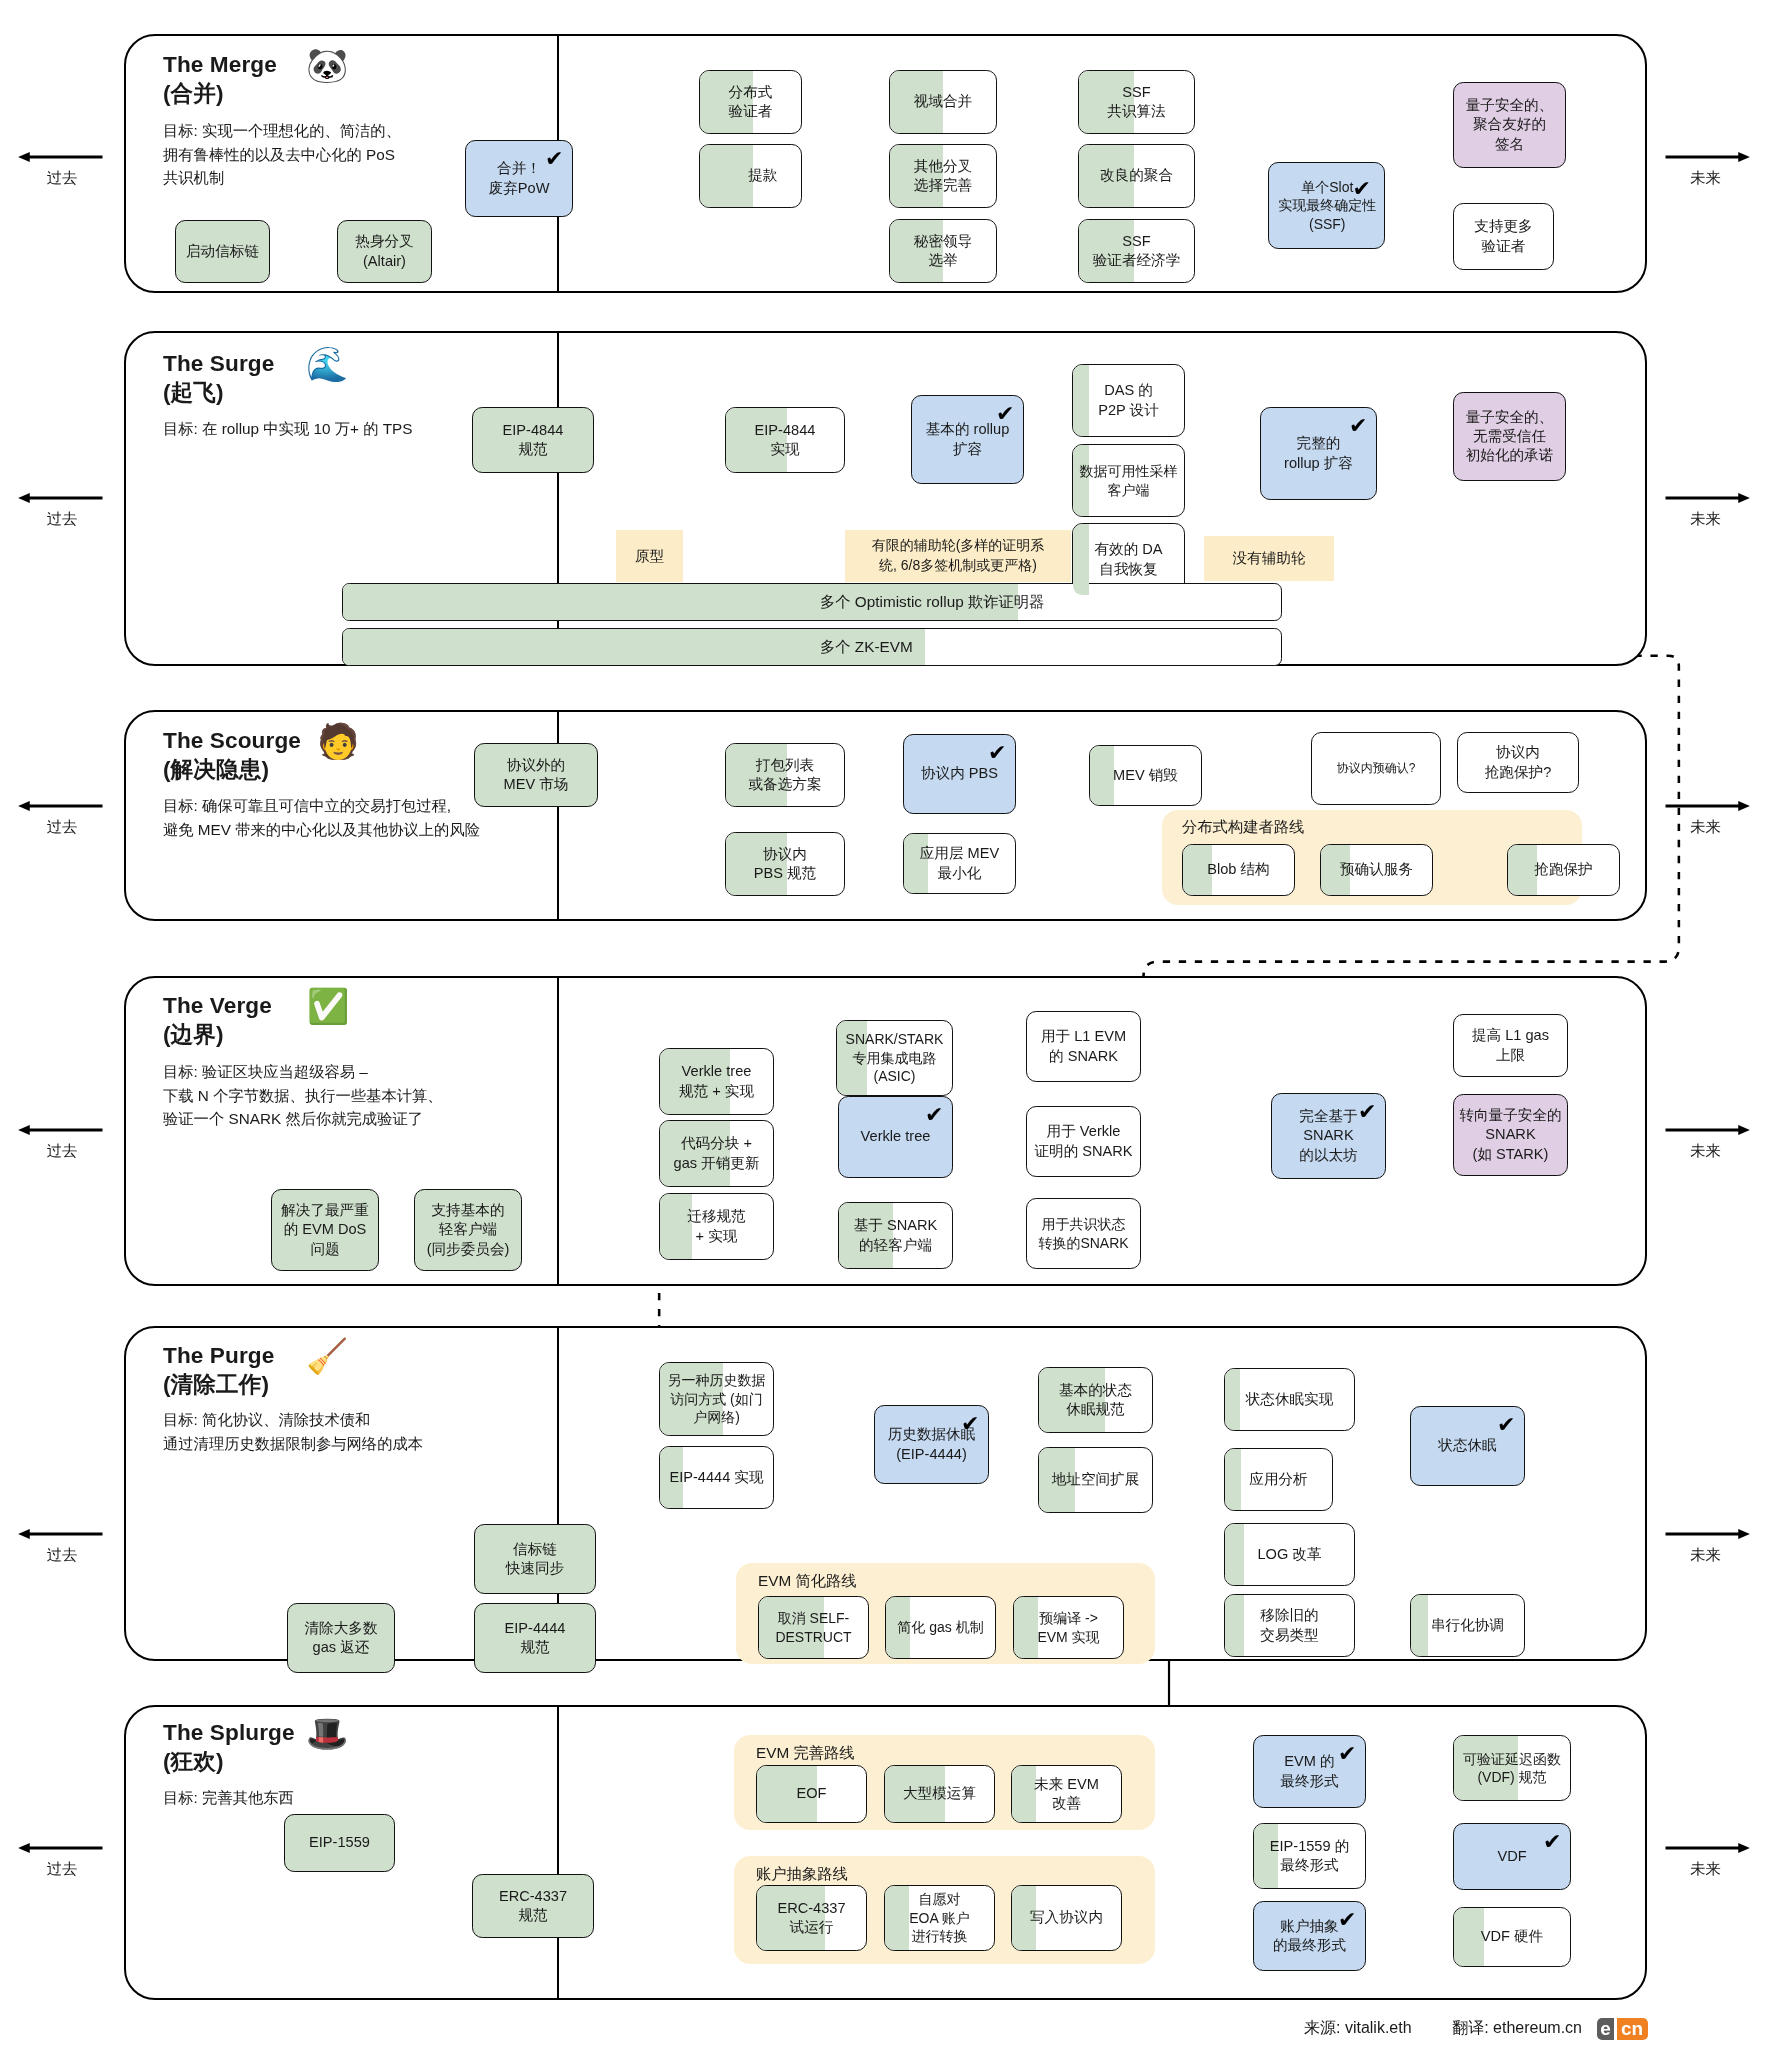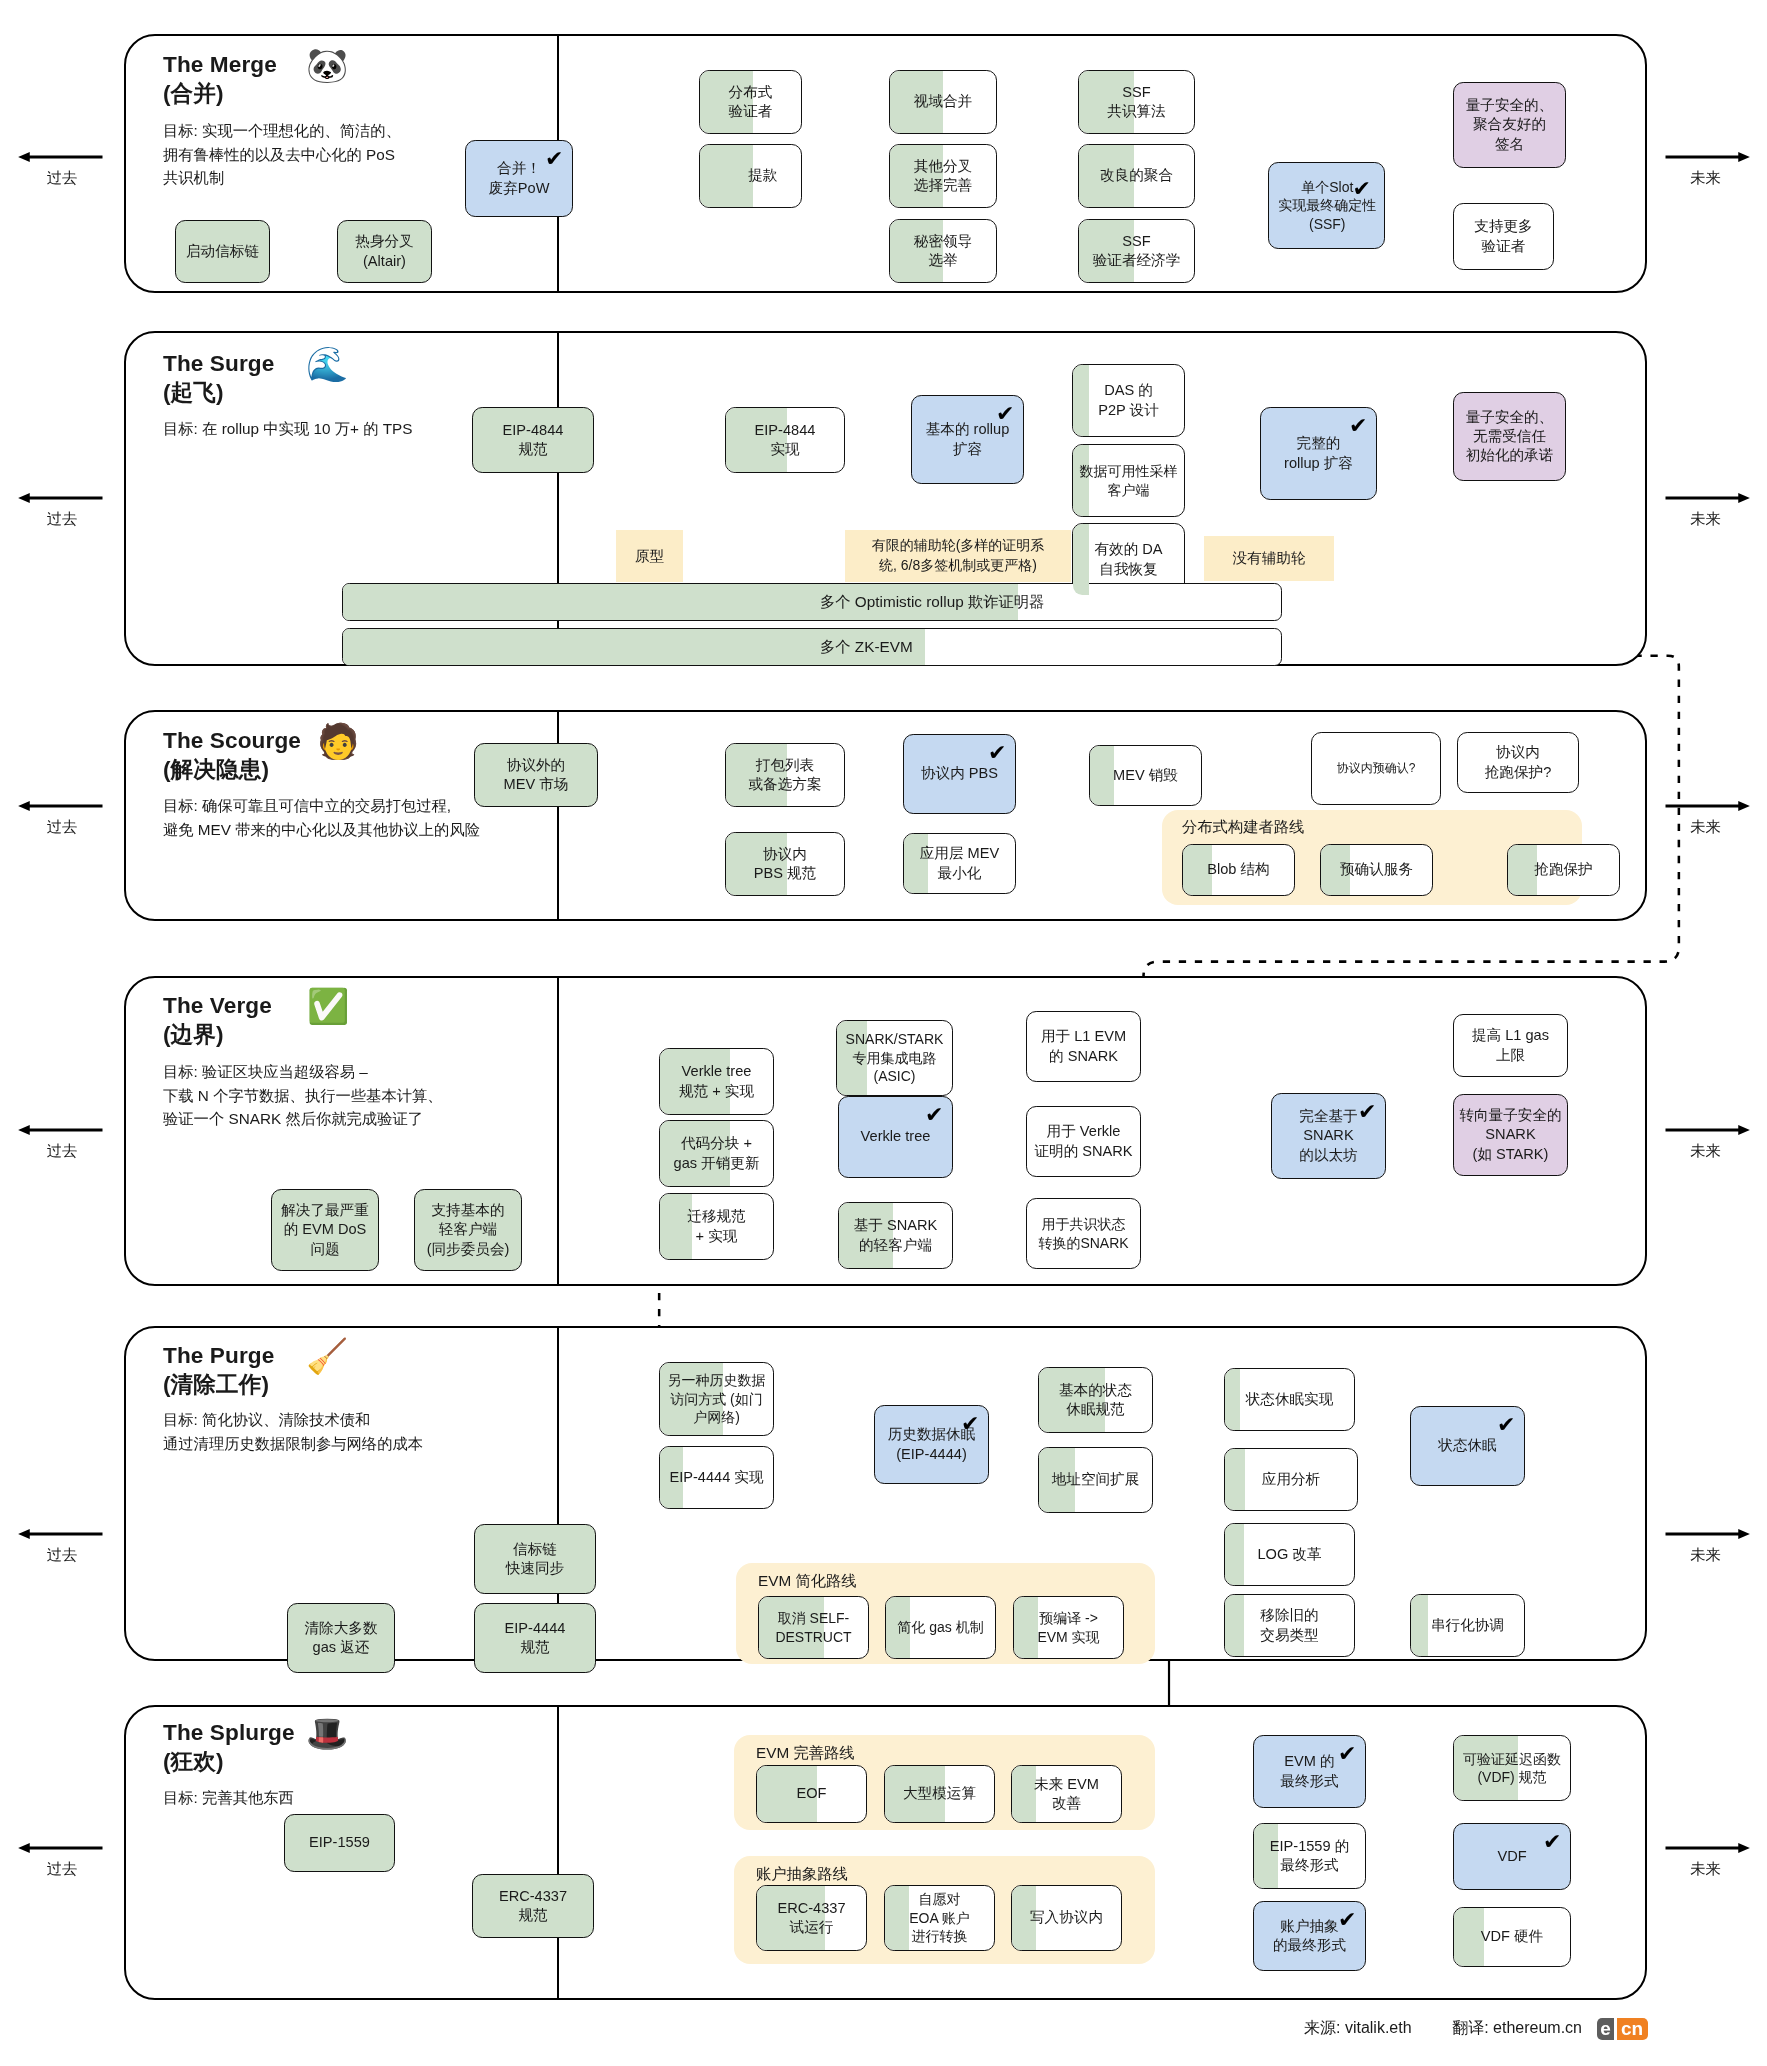--- a/index.html
+++ b/index.html
@@ -466,21 +466,21 @@
 访问方式 (如门
 户网络)</span></div>
   <div class="node" style="--p:20%;left:659px;top:1446px;width:115px;height:63px;"><span class="txt">EIP-4444 实现</span></div>
   <div class="node blue chk-tr" style="left:874px;top:1405px;width:115px;height:79px;"><span class="check">✔</span><span class="txt">历史数据休眠
 (EIP-4444)</span></div>
 
   <div class="node" style="--p:58%;left:1038px;top:1367px;width:115px;height:66px;"><span class="txt">基本的状态
 休眠规范</span></div>
   <div class="node" style="--p:32%;left:1038px;top:1447px;width:115px;height:66px;"><span class="txt">地址空间扩展</span></div>
   <div class="node" style="--p:12%;left:1224px;top:1368px;width:131px;height:63px;"><span class="txt">状态休眠实现</span></div>
-  <div class="node" style="--p:15%;left:1224px;top:1448px;width:134px;height:63px;"><span class="txt">应用分析</span></div>
+  <div class="node" style="--p:15%;left:1224px;top:1448px;width:109px;height:63px;"><span class="txt">应用分析</span></div>
   <div class="node" style="--p:15%;left:1224px;top:1523px;width:131px;height:63px;"><span class="txt">LOG 改革</span></div>
   <div class="node" style="--p:15%;left:1224px;top:1594px;width:131px;height:63px;"><span class="txt">移除旧的
 交易类型</span></div>
   <div class="node blue chk-tr" style="left:1410px;top:1406px;width:115px;height:80px;"><span class="check">✔</span><span class="txt">状态休眠</span></div>
   <div class="node" style="--p:15%;left:1410px;top:1594px;width:115px;height:63px;"><span class="txt">串行化协调</span></div>
 
   <div class="panel" style="left:736px;top:1563px;width:419px;height:101px;"></div>
   <div class="panel-title" style="left:758px;top:1571px;">EVM 简化路线</div>
   <div class="node" style="--p:60%;left:758px;top:1596px;width:111px;height:63px;font-size:14px;"><span class="txt">取消 SELF-
 DESTRUCT</span></div>

